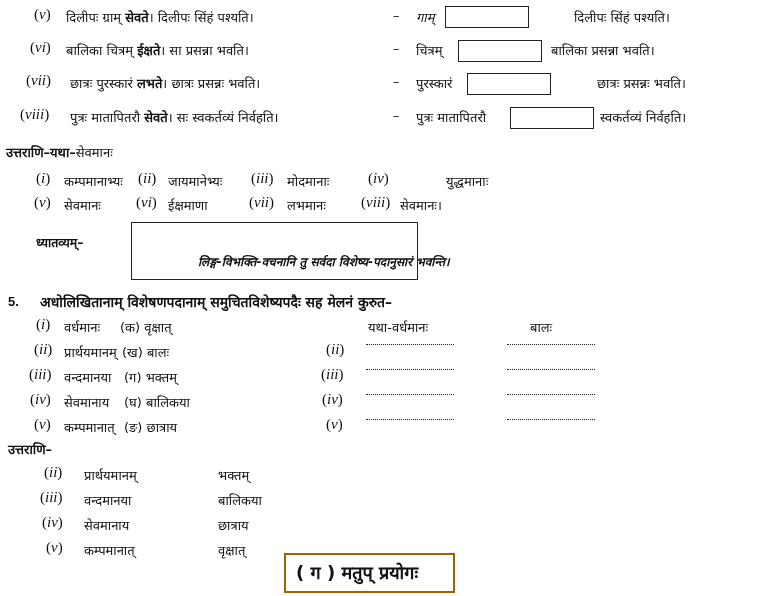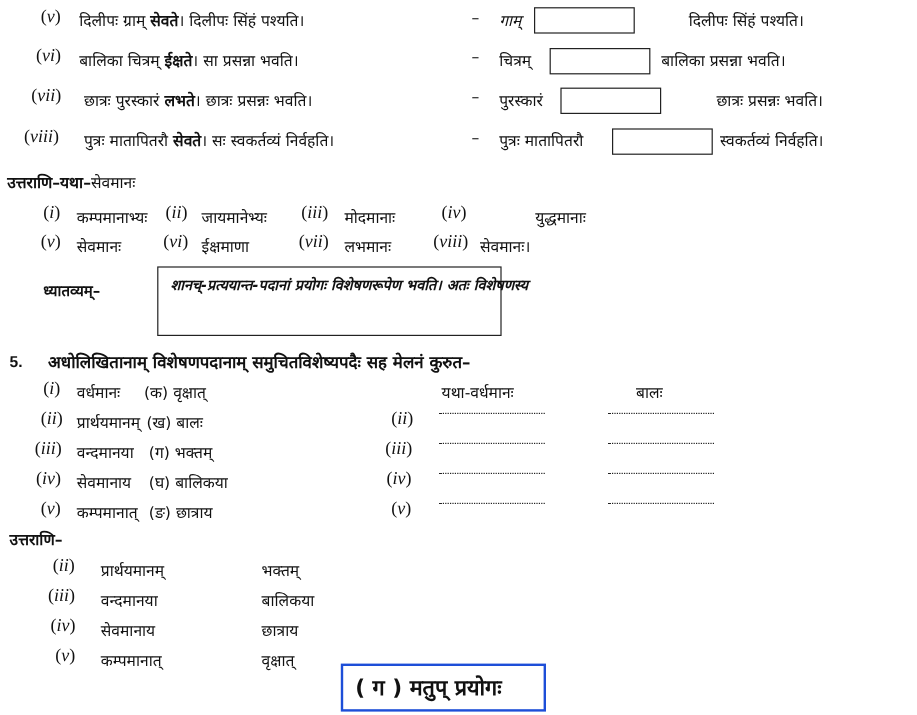--- a/index.html
+++ b/index.html
@@ -5,21 +5,21 @@
   html, body { margin:0; padding:0; background:#ffffff; }
   body { width:764px; height:596px; position:relative; overflow:hidden;
          font-family:"DejaVu Sans", sans-serif; color:#111; font-size:13px; }
   .abs { position:absolute; white-space:nowrap; }
   .num { font-family:"Liberation Serif", serif; font-style:italic; font-size:15px; }
   .paren { font-family:"Liberation Serif", serif; font-style:normal; font-size:15px; }
   .b { font-weight:bold; }
   .blank-box { position:absolute; border:1px solid #222; background:#fff; height:20px; }
   .dots { position:absolute; border-bottom:1px dotted #222; height:0; width:88px; }
   .note-box { position:absolute; border:1.5px solid #222; }
-  .title-box { position:absolute; border:2px solid #1d4ed8; }
+  .title-box { position:absolute; border:2px solid #a16207; }
 </style>
 </head>
 <body>
 
 <div>
   <span class="abs paren" style="left:34px;top:6px;">(<span class="num">v</span>)</span>
   <span class="abs" style="left:66px;top:8px;"><span>दिलीपः ग्राम्</span> <span class="b">सेवते</span><span>। दिलीपः सिंहं पश्यति।</span></span>
   <span class="abs" style="left:393px;top:8px;">–</span>
   <span class="abs" style="left:416px;top:8px;font-style:italic;">गाम्</span>
   <div class="blank-box" style="left:445px;top:6px;width:82px;"></div>
@@ -72,21 +72,21 @@
   <span class="abs paren" style="left:136px;top:194px;">(<span class="num">vi</span>)</span>
   <span class="abs" style="left:168px;top:196px;">ईक्षमाणा</span>
   <span class="abs paren" style="left:249px;top:194px;">(<span class="num">vii</span>)</span>
   <span class="abs" style="left:287px;top:196px;">लभमानः</span>
   <span class="abs paren" style="left:361px;top:194px;">(<span class="num">viii</span>)</span>
   <span class="abs" style="left:400px;top:196px;">सेवमानः।</span>
 </div>
 
 <span class="abs b" style="left:36px;top:234px;font-size:12.5px;text-align:right;">ध्यातव्यम्–</span>
 <div class="note-box" style="left:131px;top:222px;width:285px;height:56px;">
-  <div class="abs b" style="left:10px;top:6px;font-size:12px;font-style:italic;">शानच्-प्रत्ययान्त-पदानां प्रयोगः विशेषणरूपेण भवति। अतः विशेषणस्य</div>
+  <div class="abs b" style="left:66px;top:30px;font-size:12px;font-style:italic;">लिङ्ग-विभक्ति-वचनानि तु सर्वदा विशेष्य-पदानुसारं भवन्ति।</div>
 </div>
 
 <span class="abs b" style="left:8px;top:294px;font-family:'Liberation Sans',sans-serif;font-size:13px;">5.</span>
 <span class="abs b" style="left:40px;top:292px;font-size:14px;">अधोलिखितानाम् विशेषणपदानाम् समुचितविशेष्यपदैः सह मेलनं कुरुत–</span>
 
 <div>
   <span class="abs paren" style="left:36px;top:316px;">(<span class="num">i</span>)</span>
   <span class="abs" style="left:64px;top:318px;">वर्धमानः</span>
   <span class="abs paren" style="left:34px;top:341px;">(<span class="num">ii</span>)</span>
   <span class="abs" style="left:64px;top:343px;">प्रार्थयमानम्</span>

